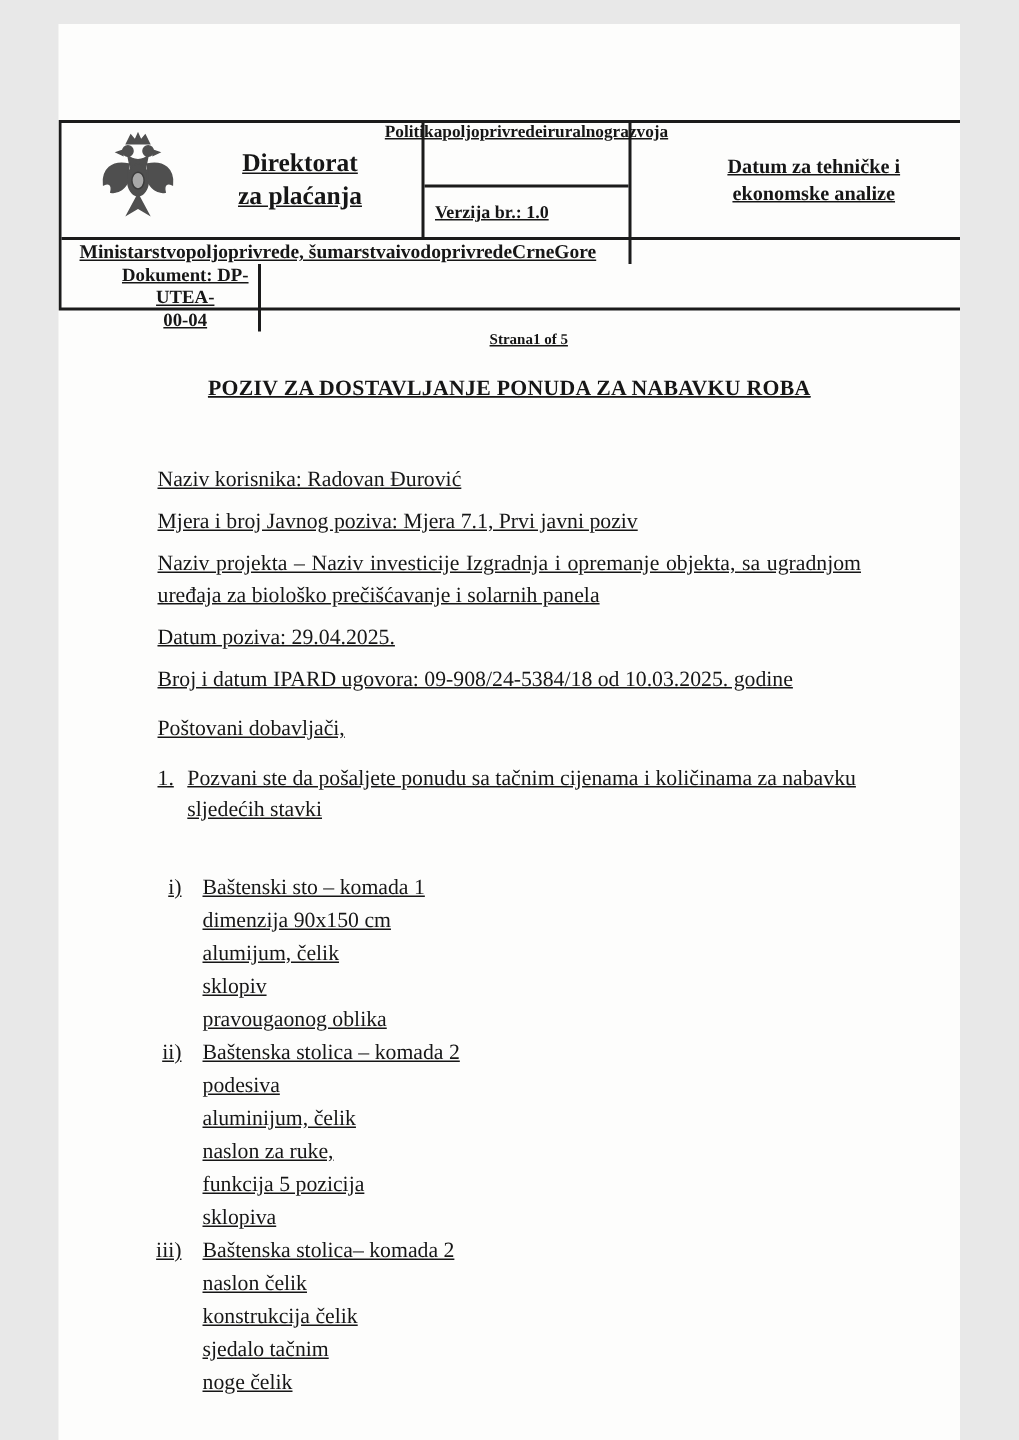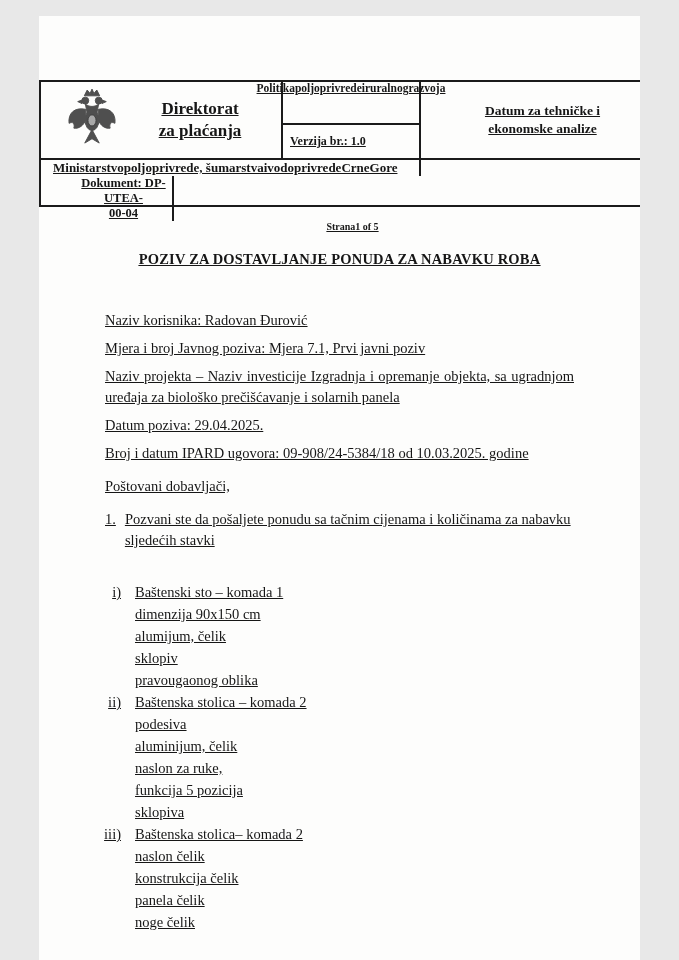--- a/index.html
+++ b/index.html
@@ -195,19 +195,19 @@
           <div>funkcija 5 pozicija</div>
           <div>sklopiva</div>
         </div>
       </div>
       <div class="list-item">
         <div class="numeral">iii)</div>
         <div class="item-content">
           <div>Baštenska stolica– komada 2</div>
           <div>naslon čelik</div>
           <div>konstrukcija čelik</div>
-          <div>panela čelik</div>
+          <div>sjedalo tačnim</div>
           <div>noge čelik</div>
         </div>
       </div>
     </div>
 
 </div>
 
 </body></html>

